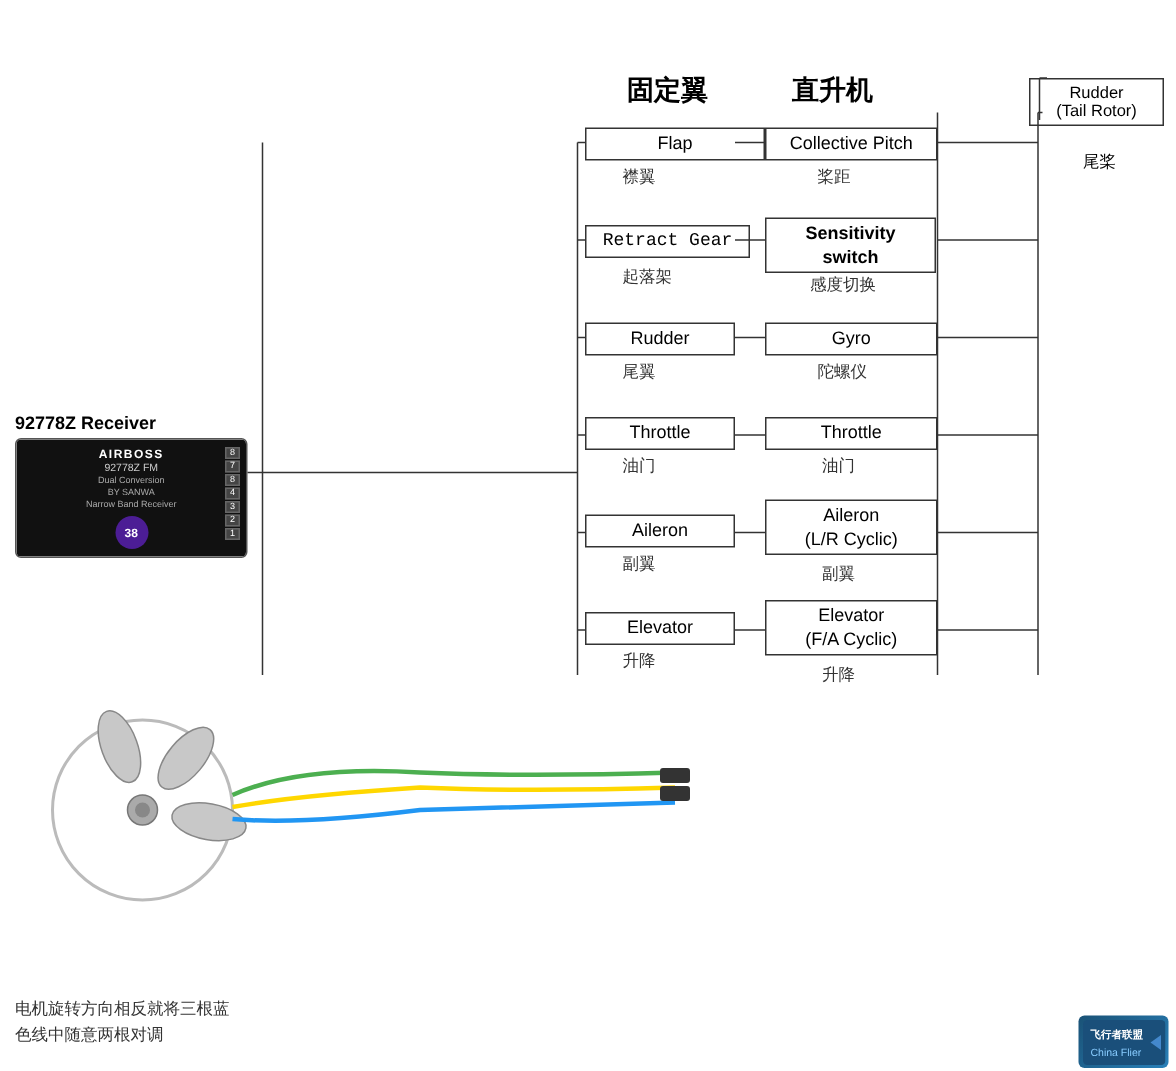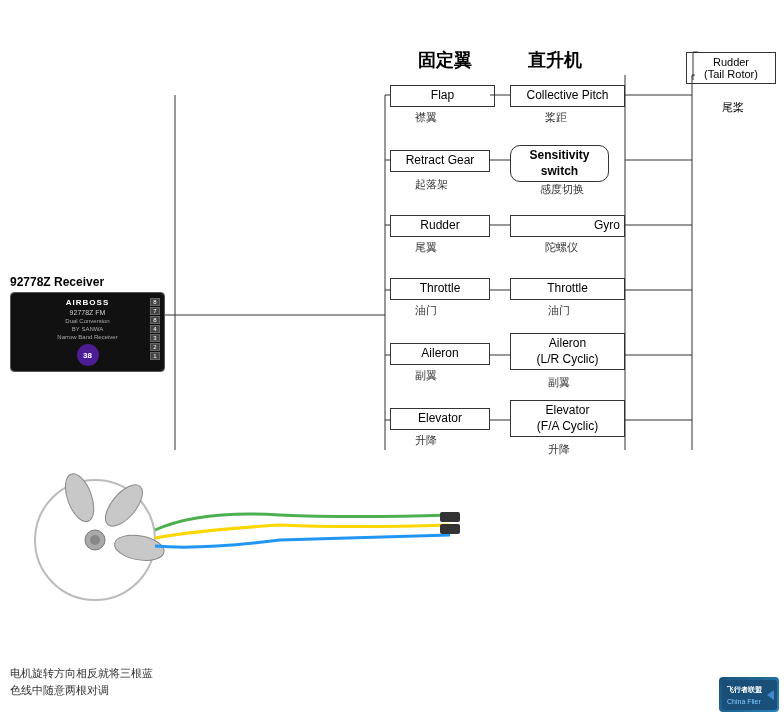--- a/index.html
+++ b/index.html
@@ -221,45 +221,45 @@
 
     <div class="col-header" id="header-heli">直升机</div>
     <div class="col-header" id="header-fixed">固定翼</div>
 
     <div id="rudder-top">
       <div>Rudder</div>
       <div>(Tail Rotor)</div>
     </div>
     <div id="rudder-top-sub">尾桨</div>
 
-    <div class="conn-box" style="left:390px;top:65px;width:105px;">Flap</div>
+    <div class="conn-box" style="left:390px;top:65px;width:120px;">Flap</div>
     <div class="conn-sub" style="left:415px;top:90px;">襟翼</div>
 
-    <div class="conn-box" style="left:390px;top:130px;width:100px;">Retract Gear</div>
+    <div class="conn-box" style="left:390px;top:130px;width:110px;font-family:Liberation Mono, monospace;">Retract Gear</div>
     <div class="conn-sub" style="left:415px;top:157px;">起落架</div>
 
     <div class="conn-box" style="left:390px;top:195px;width:100px;">Rudder</div>
     <div class="conn-sub" style="left:415px;top:220px;">尾翼</div>
 
     <div class="conn-box" style="left:390px;top:258px;width:100px;">Throttle</div>
     <div class="conn-sub" style="left:415px;top:283px;">油门</div>
 
     <div class="conn-box" style="left:390px;top:323px;width:100px;">Aileron</div>
     <div class="conn-sub" style="left:415px;top:348px;">副翼</div>
 
     <div class="conn-box" style="left:390px;top:388px;width:100px;">Elevator</div>
     <div class="conn-sub" style="left:415px;top:413px;">升降</div>
 
     <div class="conn-box" style="left:510px;top:65px;width:115px;">Collective Pitch</div>
     <div class="conn-sub" style="left:545px;top:90px;">桨距</div>
 
-    <div class="conn-box" style="left:510px;top:125px;width:99px;font-weight:bold;border-radius:10px;">Sensitivity<br>switch</div>
+    <div class="conn-box" style="left:510px;top:125px;width:114px;font-weight:bold;">Sensitivity<br>switch</div>
     <div class="conn-sub" style="left:540px;top:162px;">感度切换</div>
 
-    <div class="conn-box" style="left:510px;top:195px;width:115px;text-align:right;">Gyro</div>
+    <div class="conn-box" style="left:510px;top:195px;width:115px;">Gyro</div>
     <div class="conn-sub" style="left:545px;top:220px;">陀螺仪</div>
 
     <div class="conn-box" style="left:510px;top:258px;width:115px;">Throttle</div>
     <div class="conn-sub" style="left:548px;top:283px;">油门</div>
 
     <div class="conn-box" style="left:510px;top:313px;width:115px;">Aileron<br>(L/R Cyclic)</div>
     <div class="conn-sub" style="left:548px;top:355px;">副翼</div>
 
     <div class="conn-box" style="left:510px;top:380px;width:115px;">Elevator<br>(F/A Cyclic)</div>
     <div class="conn-sub" style="left:548px;top:422px;">升降</div>

